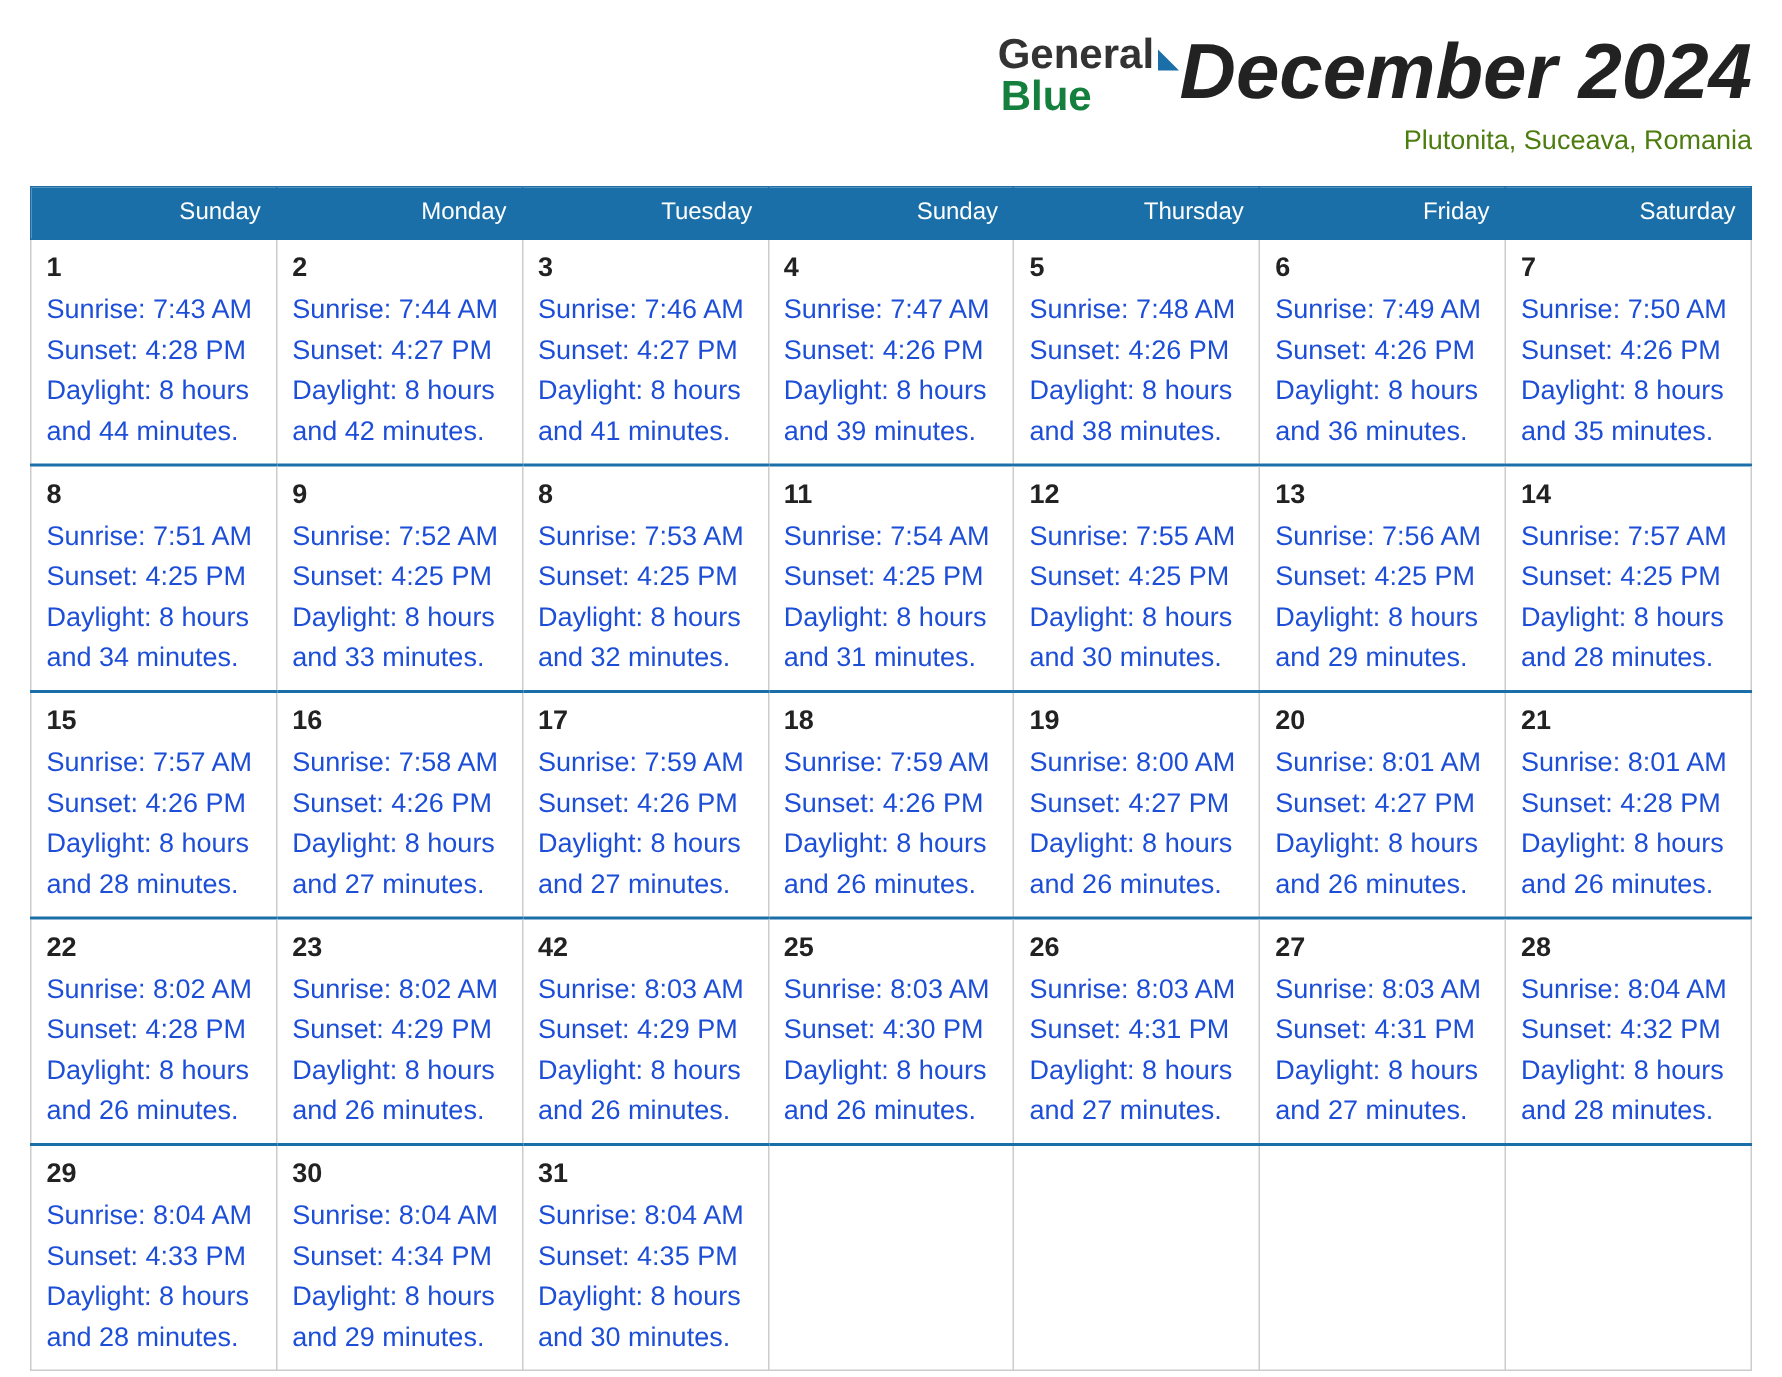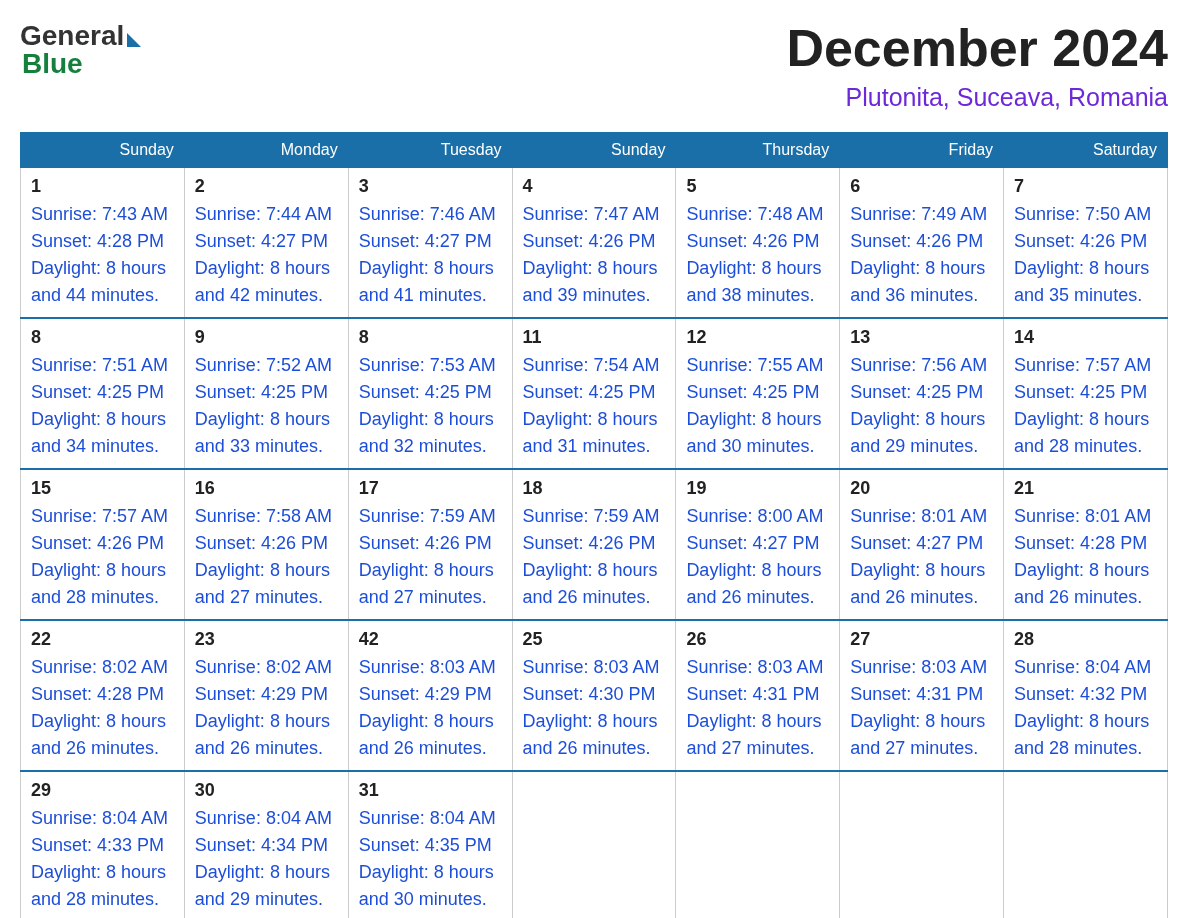--- a/index.html
+++ b/index.html
@@ -5,21 +5,21 @@
     * { box-sizing: border-box; margin: 0; padding: 0; }
     body {
       font-family: Arial, sans-serif;
       background: #fff;
       padding: 20px;
       width: 1188px;
       min-height: 918px;
     }
     .header {
       display: flex;
-      justify-content: space-between;
+      justify-content: flex-end;
       align-items: flex-start;
       margin-bottom: 20px;
     }
     .logo {
       display: flex;
       flex-direction: column;
       align-items: flex-start;
     }
     .logo-top {
       display: flex;
@@ -47,24 +47,25 @@
       padding-left: 2px;
     }
     .title-section {
       text-align: right;
     }
     .calendar-title {
       font-size: 52px;
       font-weight: bold;
       color: #222;
       line-height: 1.1;
+      font-style: italic;
     }
     .calendar-subtitle {
-      font-size: 25px;
-      color: #6d28d9;
+      font-size: 18px;
+      color: #4d7c0f;
       margin-top: 6px;
     }
     .calendar {
       width: 100%;
       border-collapse: collapse;
       border: 1px solid #ccc;
     }
     .calendar th {
       background-color: #1a6fa8;
       color: #fff;

